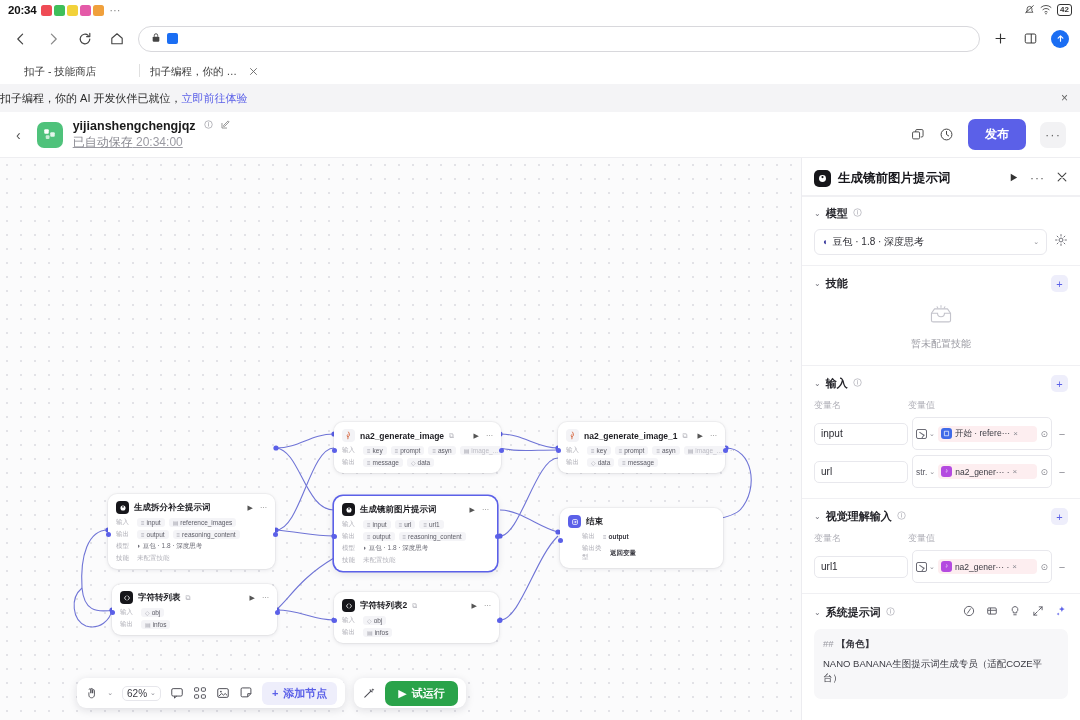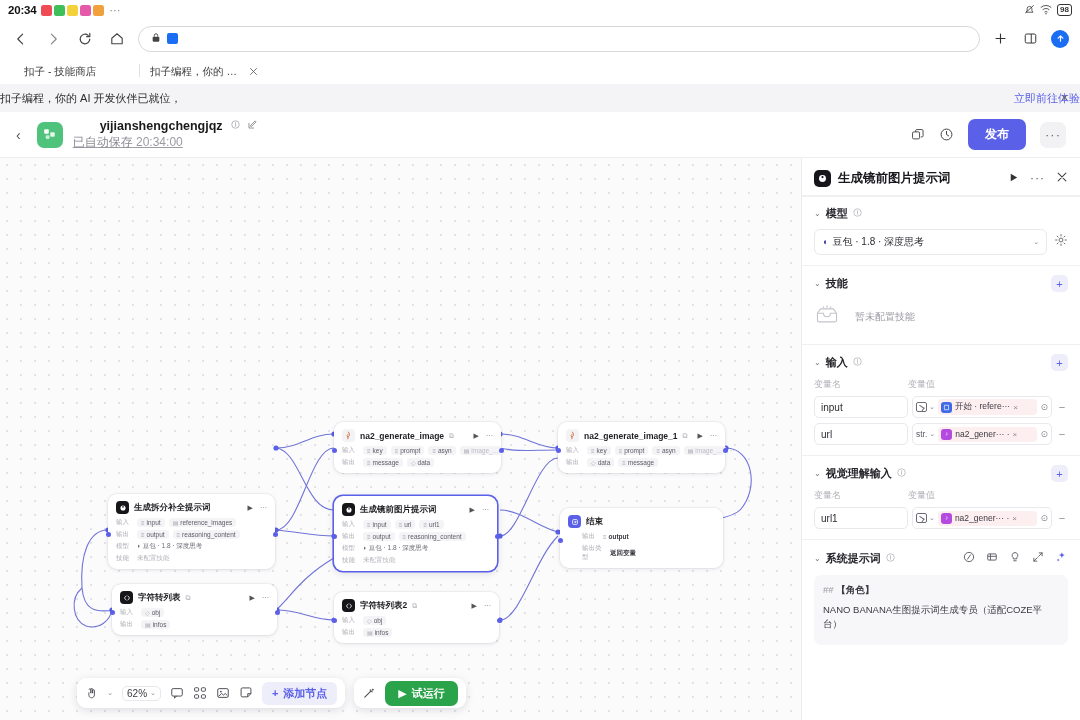--- a/index.html
+++ b/index.html
@@ -65,38 +65,38 @@
     border-radius: 7px 7px 0 0; gap: 4px;
   }
   .tab .t-label { flex:1; overflow:hidden; white-space: nowrap; text-overflow: ellipsis; }
   .tab .t-close { color:#666; font-size: 11px; width:12px; text-align:center; }
   .tab.active { background: #f4f4f6; }
   .tab-sep { width: 1px; height: 13px; background: #e0e0e0; align-self: center;}
 
   
   .promo {
     height: 28px; background: #f4f4f6; display: flex; align-items: center;
-    justify-content: space-between; font-size: 11px; color: #2b2b2b; position: relative;
+    justify-content: flex-start; font-size: 11px; color: #2b2b2b; position: relative;
   }
   .promo a { color: #5b60e8; text-decoration: none; }
   .promo .close { position: absolute; right: 12px; color: #666; font-size: 12px; cursor:pointer;}
 
   
   .appwrap { height: calc(720px - 20px - 37px - 27px - 28px); background: #fff; display:flex; flex-direction:column;}
   .apphead {
     height: 46px; display: flex; align-items: center; padding: 0 14px 0 10px; gap: 10px;
     background: #fff; border-bottom: 1px solid #eeeef1;
   }
   .back-chevron { color:#555; font-size: 14px; padding: 0 6px; cursor:pointer;}
   .app-logo {
     width: 26px; height: 26px; border-radius: 7px; background: #4fc27b;
     display: flex; align-items: center; justify-content: center; flex:none;
   }
   .app-titles { display: flex; flex-direction: column; gap: 1px; }
-  .app-title-row { display: flex; align-items: center; gap: 8px; margin-left: 27px; }
+  .app-title-row { display: flex; align-items: center; gap: 8px; }
   .app-title { font-size: 12.5px; font-weight: 700; color: #1a1a1a; }
   .app-title-ic { font-size: 10px; color: #999; }
   .app-sub { font-size: 12px; color: #9a9aa2; text-decoration: underline; }
   .app-sub b { font-weight: 400; color:#8a8a92;}
   .head-right { margin-left: auto; display: flex; align-items: center; gap: 14px; }
   .hr-ic { color:#444; cursor:pointer; display:flex; align-items:center;}
   .publish-btn {
     background: #5b60e8; color: #fff; font-size: 12px; font-weight: 700;
     border: none; border-radius: 7px; padding: 7px 17px; cursor: pointer;
   }
@@ -208,33 +208,33 @@
   .model-row { display: flex; align-items: center; gap: 7px; margin-top: 8px;}
   .model-sel {
     flex: 1; height: 26px; border: 1px solid #e8e8ed; border-radius: 6px;
     display: flex; align-items: center; gap: 5px; padding: 0 7px;
     font-size: 10px; color: #2c2c33; cursor: pointer;
   }
   .model-sel .m-ic { font-size: 9px; color: #3b3b9e;}
   .model-sel .chev { margin-left: auto; }
   .gear { color: #6a6a72; cursor:pointer;}
   .skills-empty {
-    display:flex; align-items:center; gap: 15px;
+    display:flex; flex-direction: column; align-items:center; gap: 7px;
     padding: 12px 0 4px 0;
   }
   .skills-empty .txt { font-size: 10px; color: #9b9ba3; }
   .var-headers { display: flex; margin-top: 7px; font-size: 9px; color: #b0b0b8; }
   .vh1 { width: 94px; } .vh2 { flex:1; }
   .var-row { display: flex; align-items: center; gap: 4px; margin-top: 5px; }
   .var-name {
     width: 94px; height: 22px; border: 1px solid #e8e8ed; border-radius: 5px;
     font-size: 10px; color: #2c2c33; display: flex; align-items: center; padding: 0 6px;
   }
   .var-val {
-    flex: 1; height: 22px; border: 1px solid #e8e8ed; border-radius: 5px;
+    flex: 1; height: 33px; border: 1px solid #e8e8ed; border-radius: 5px;
     display: flex; align-items: center; padding: 0 3px; gap: 3px; overflow: hidden;
   }
   .type-pill { display:flex; align-items:center; gap:2px; font-size: 8.5px; color:#5c5c66; flex:none;}
   .type-img {
     width: 11px; height: 10px; border: 1.1px solid #6c6c76; border-radius: 2px;
     position: relative;
   }
   .type-img:after {
     content:""; position:absolute; left:1px; bottom:1px; width:5px; height:3px;
     border-top: 1.1px solid #6c6c76; border-right: 1.1px solid #6c6c76; transform: rotate(35deg);
@@ -279,21 +279,21 @@
           <path d="M3 12h10l-1.5-2V7a3.5 3.5 0 0 0-7 0v3L3 12z" fill="none" stroke="#333" stroke-width="1.1"></path>
           <line x1="2" y1="13" x2="14" y2="2" stroke="#333" stroke-width="1.2"></line>
         </svg>
     </span>
     <span>
       <svg width="12" height="11" viewBox="0 0 16 14">
           <path d="M1 4.5a10 10 0 0 1 14 0M3.5 7.5a6.5 6.5 0 0 1 9 0M6 10.5a3 3 0 0 1 4 0" fill="none" stroke="#333" stroke-width="1.1"></path>
           <circle cx="8" cy="12.5" r="0.9" fill="#333"></circle>
         </svg>
     </span>
-    <span class="sb-batt">98</span>
+    <span class="sb-batt">42</span>
   </span>
 </div>
 
 <div class="browser-top">
   <span class="nav-btn">
     <svg width="16" height="16" viewBox="0 0 20 20">
         <path d="M12 4l-6 6 6 6" fill="none" stroke="#444" stroke-width="1.5" stroke-linecap="round" stroke-linejoin="round"></path>
       </svg>
   </span>
   <span class="nav-btn">

